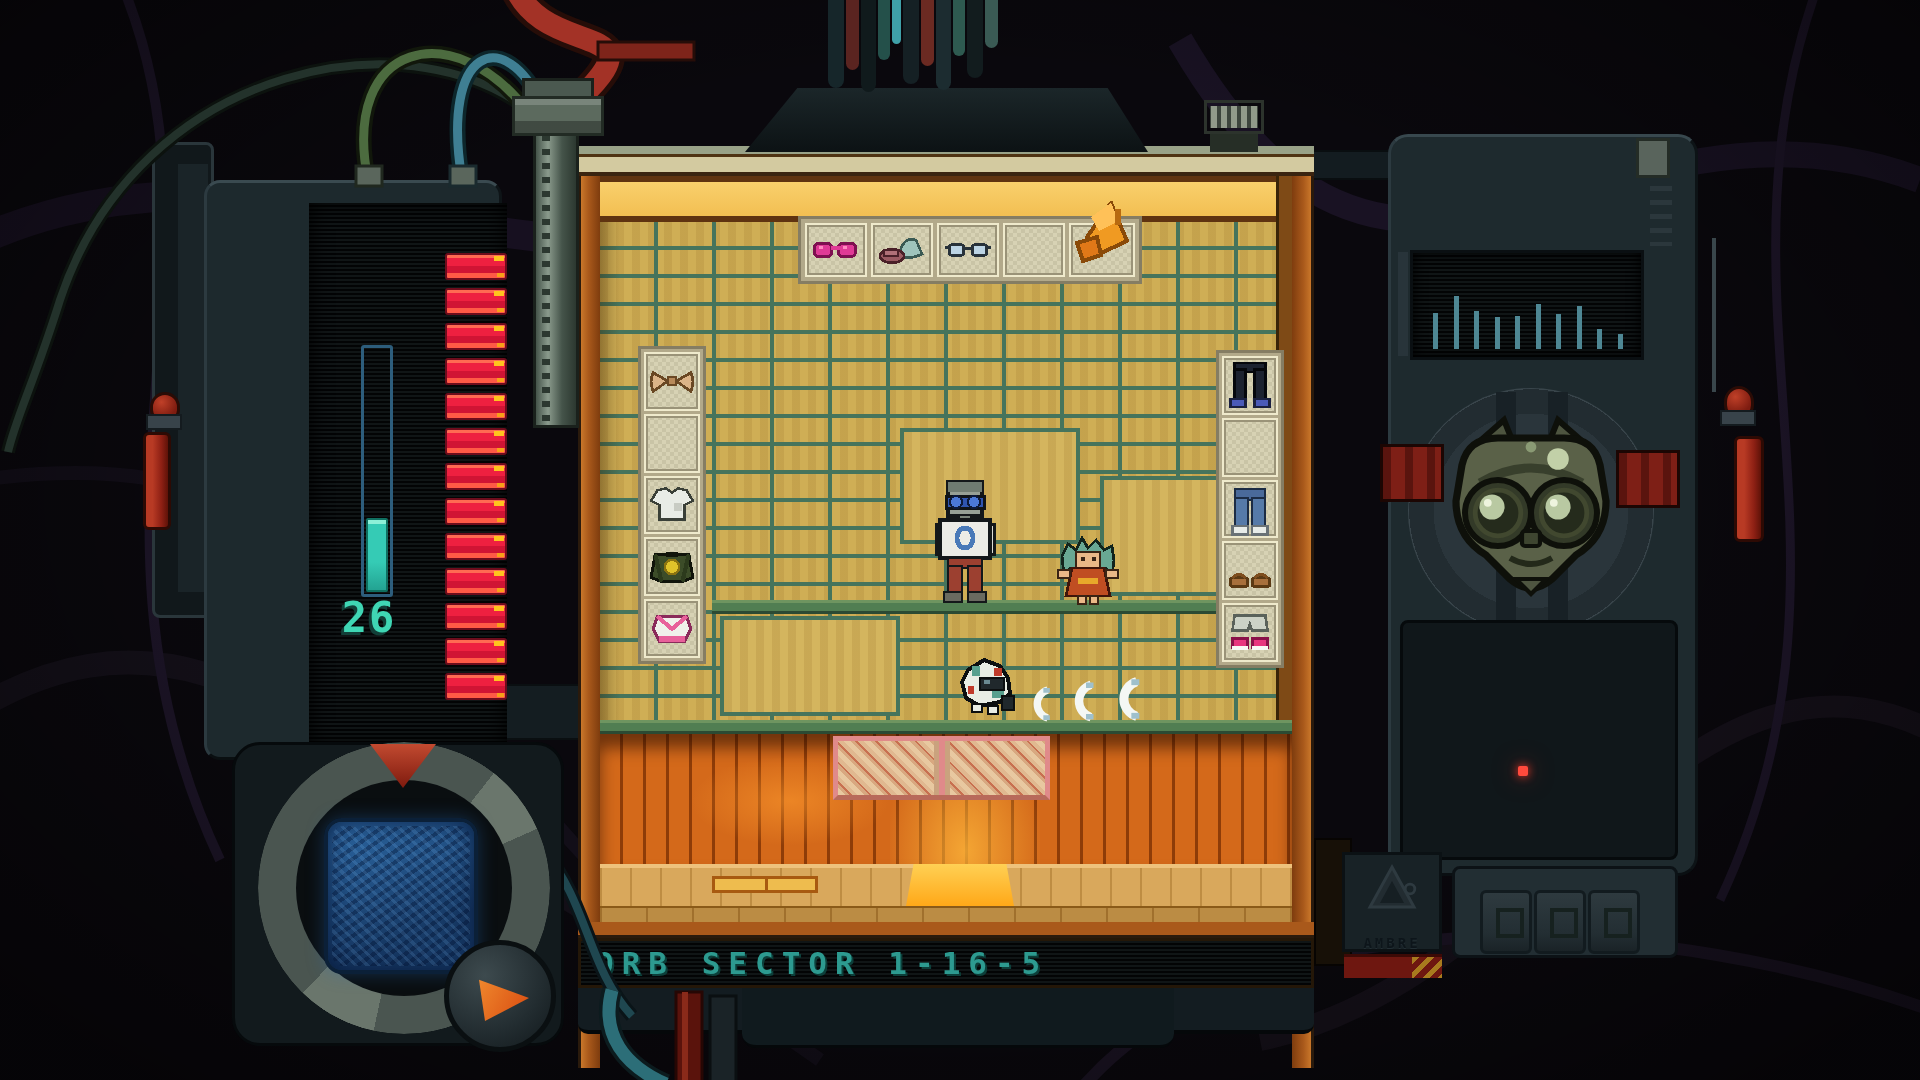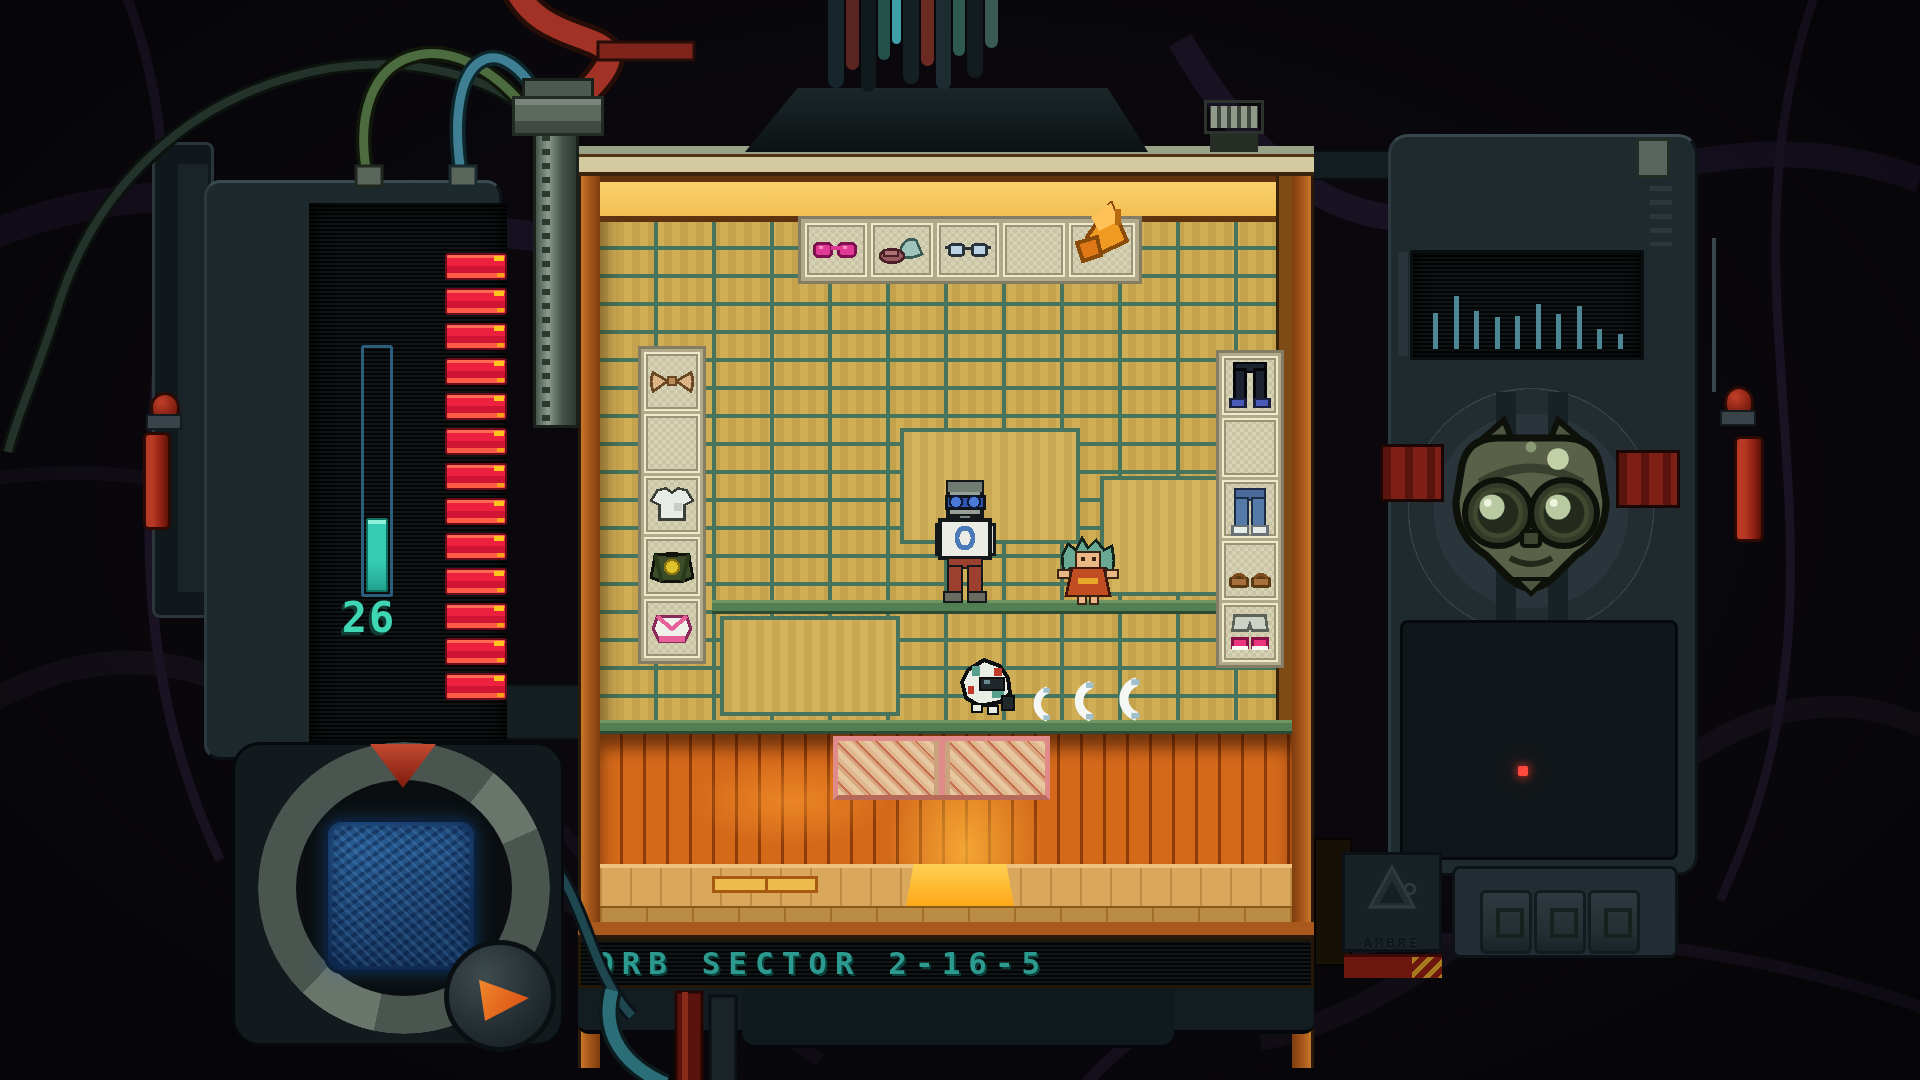--- a/index.html
+++ b/index.html
@@ -357,21 +357,21 @@
         <svg width="32" height="50" viewBox="0 0 12 16">
           <path d="M10,1.5 A6.8,6.8 0 0 0 10,14.5" stroke="#f4f7f4" stroke-width="3.4" fill="none"></path>
           <rect x="8" y="0.6" width="3" height="2.2" fill="#9fc0cc"></rect>
             <rect x="8" y="13.2" width="3" height="2.2" fill="#9fc0cc"></rect>
         </svg>
       </div>
     </div>
 
     <div class="abs crt" style="left:0;top:792px;width:736px;height:50px;border:3px solid #241708;box-sizing:border-box;">
       <div style="position:absolute;left:14px;top:0;height:44px;line-height:44px;font-size:31px;font-weight:bold;
-                  letter-spacing:8px;color:#2d9a90;text-shadow:2px 2px 0 #0c3f3a;">ORB SECTOR 2-16-5</div>
+                  letter-spacing:8px;color:#2d9a90;text-shadow:2px 2px 0 #0c3f3a;">ORB SECTOR 1-16-5</div>
     </div>
 
     <div class="abs" style="left:0;top:842px;width:736px;height:46px;background:#131c21;border-bottom:4px solid #05080a;border-radius:0 0 10px 10px;box-sizing:border-box;"></div>
     <div class="abs" style="left:164px;top:842px;width:432px;height:60px;background:#101a1e;border-radius:0 0 14px 14px;border-bottom:3px solid #05080a;box-sizing:border-box;"></div>
   </div>
 
   <svg class="abs" style="left:0;top:0;z-index:6" width="1920" height="1080" viewBox="0 0 1920 1080" fill="none">
     <path d="M540,120 C420,10 140,60 60,300 C35,380 15,420 8,452" stroke="#0c120e" stroke-width="14"></path>
     <path d="M540,120 C420,10 140,60 60,300 C35,380 15,420 8,452" stroke="#23322b" stroke-width="8"></path>
     <path d="M528,112 C455,15 340,40 368,180" stroke="#11170b" stroke-width="16"></path>

